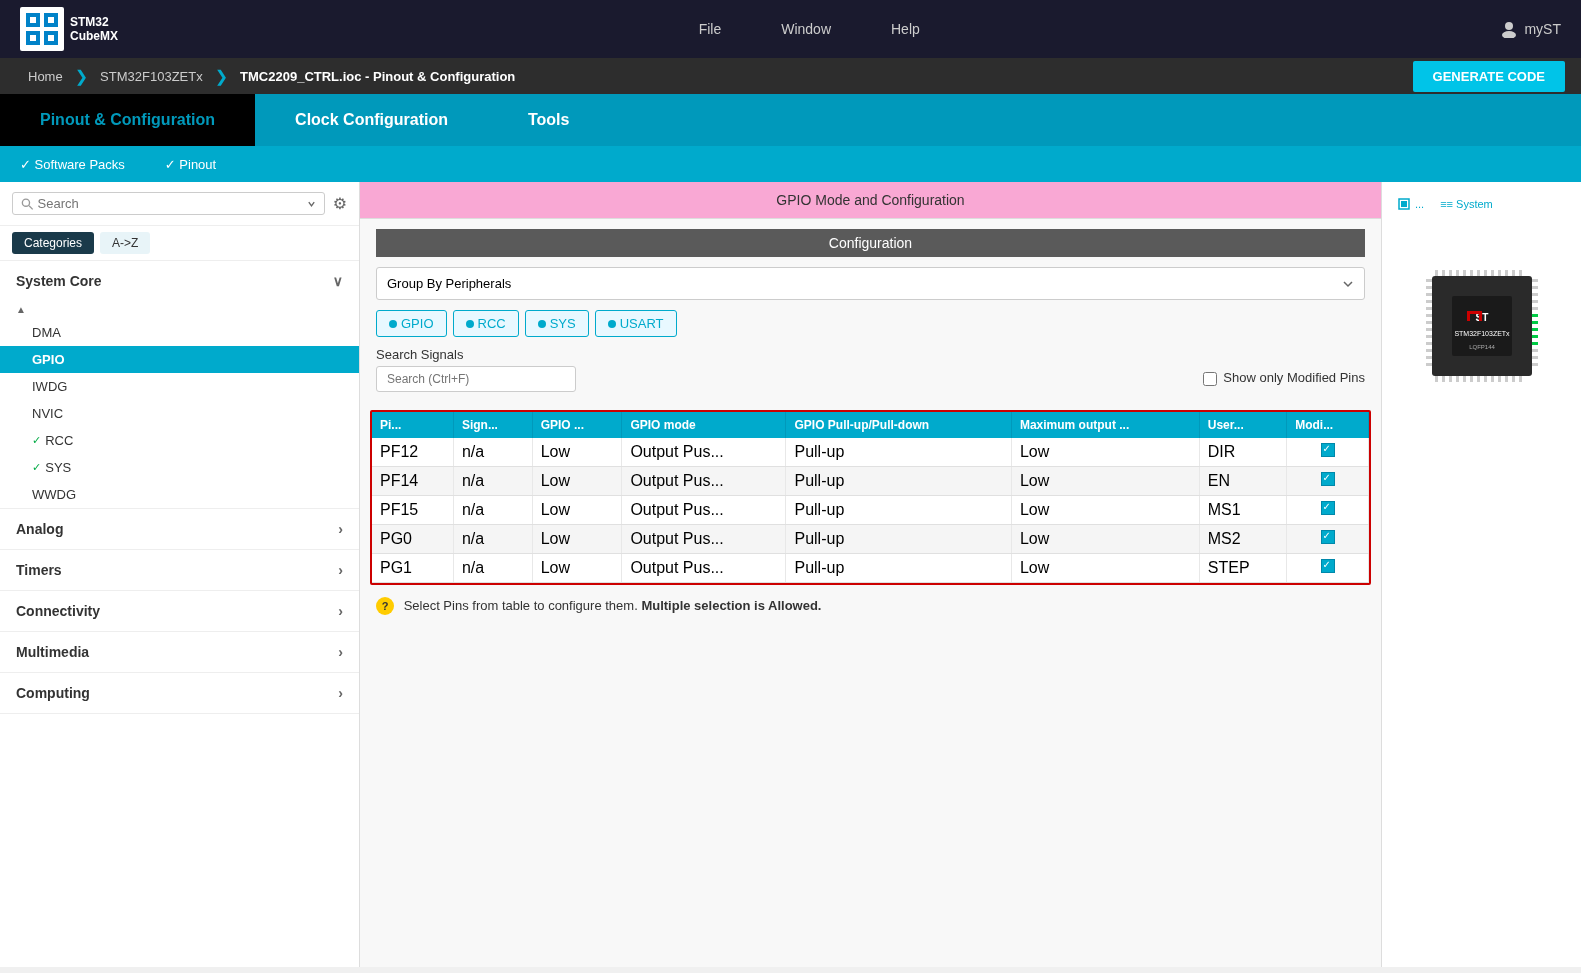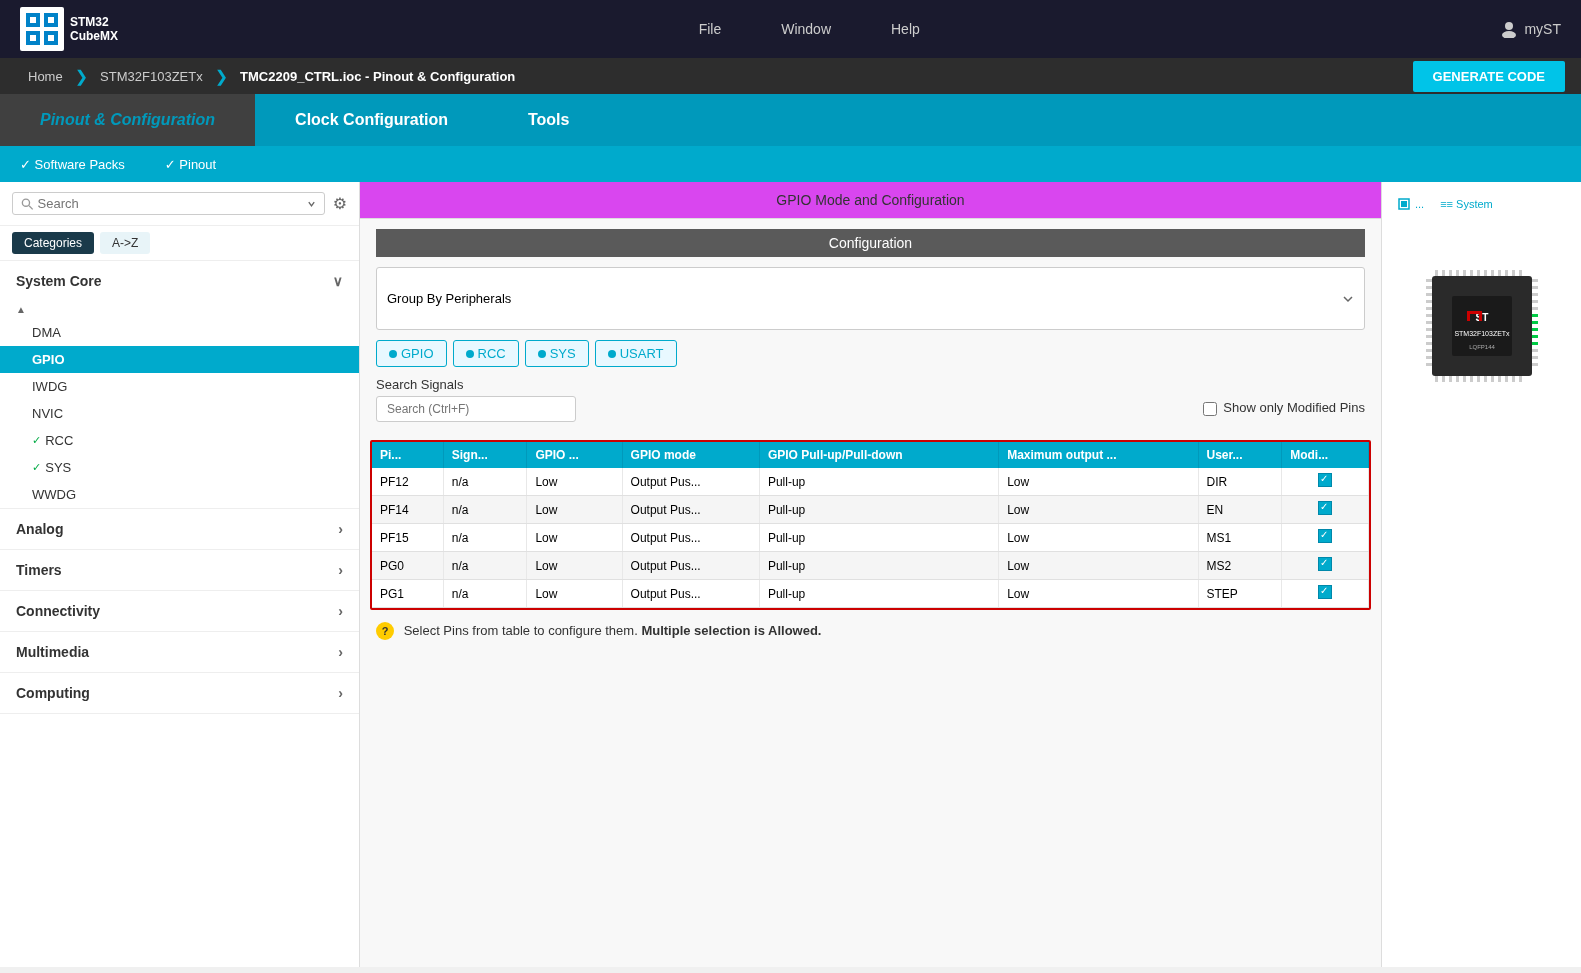--- a/index.html
+++ b/index.html
@@ -29,21 +29,21 @@
     }
 
     
     .main-tabs {
       display: flex; background: #0099bb; height: 52px;
     }
     .main-tab {
       display: flex; align-items: center; justify-content: center;
       padding: 0 40px; font-size: 16px; font-weight: bold; cursor: pointer; color: white;
     }
-    .main-tab.active { background: #404040; color: #0099bb; font-style: italic; }
+    .main-tab.active { background: #000000; color: #0099bb; }
 
     
     .sub-tabs {
       display: flex; background: #00aacc; height: 36px; align-items: center; padding: 0 20px; gap: 40px;
     }
     .sub-tab { color: white; font-size: 13px; cursor: pointer; display: flex; align-items: center; gap: 4px; }
 
     
     .content-area { display: flex; height: calc(973px - 58px - 42px - 52px - 36px); }
 
@@ -75,30 +75,30 @@
     .sidebar-item.active { background: #00aacc; color: white; font-weight: bold; }
     .sidebar-item .check { color: #00aa44; margin-right: 4px; font-size: 11px; }
     .sort-arrows { display: flex; flex-direction: column; padding: 4px 16px; }
     .sort-arrow { color: #666; font-size: 10px; cursor: pointer; line-height: 1; }
 
     
     .main-content {
       flex: 1; background: #f8f8f8; display: flex; flex-direction: column; overflow: hidden;
     }
     .content-header {
-      background: #d946ef; text-align: center; padding: 10px; font-size: 14px; color: #333;
+      background: #f9a8d4; text-align: center; padding: 10px; font-size: 14px; color: #333;
       border-bottom: 1px solid #ddd;
     }
     .config-section { padding: 10px 16px; }
     .config-title {
       background: #5a5a5a; color: white; text-align: center; padding: 6px; font-size: 14px; margin-bottom: 10px;
     }
     .group-by-row { display: flex; align-items: center; gap: 10px; margin-bottom: 10px; }
     .group-by-select {
-      flex: 1; padding: 23px 10px; border: 1px solid #ccc; border-radius: 3px; font-size: 13px; background: white;
+      flex: 1; padding: 8px 10px; border: 1px solid #ccc; border-radius: 3px; font-size: 13px; background: white;
       display: flex; align-items: center; justify-content: space-between; cursor: pointer;
     }
     .peripheral-tabs { display: flex; gap: 6px; margin-bottom: 10px; }
     .peripheral-tab {
       display: flex; align-items: center; gap: 4px; padding: 5px 12px;
       border: 1px solid #00aacc; border-radius: 3px; font-size: 13px; cursor: pointer;
       background: #e8f8ff; color: #00aacc;
     }
     .peripheral-tab .dot { width: 8px; height: 8px; border-radius: 50%; background: #00aacc; display: inline-block; }
     .search-signals { margin-bottom: 8px; }
@@ -117,21 +117,21 @@
       max-height: 220px;
     }
     .gpio-table { width: 100%; border-collapse: collapse; font-size: 12px; }
     .gpio-table th {
       background: #00aacc; color: white; padding: 6px 8px; text-align: left;
       border-right: 1px solid #0099bb; white-space: nowrap; font-size: 12px;
     }
     .gpio-table th:first-child { cursor: pointer; }
     .gpio-table td {
       padding: 5px 8px; border-bottom: 1px solid #e0e0e0; border-right: 1px solid #e8e8e8;
-      background: white; font-size: 12px;
+      background: white; font-size: 16px;
     }
     .gpio-table tr:nth-child(even) td { background: #f5f5f5; }
     .checkbox-cell { text-align: center; }
     .cb-checked { width: 14px; height: 14px; background: #00aacc; border: 1px solid #0088aa; display: inline-block; position: relative; }
     .cb-checked::after { content: '✓'; color: white; font-size: 10px; position: absolute; top: -1px; left: 1px; }
 
     
     .bottom-hint { padding: 12px 16px; font-size: 13px; color: #333; }
     .bottom-hint strong { font-weight: bold; }
     .hint-icon { display: inline-block; width: 18px; height: 18px; background: #ffcc00; border-radius: 50%; color: #333; font-size: 11px; text-align: center; line-height: 18px; font-weight: bold; margin-right: 6px; }

